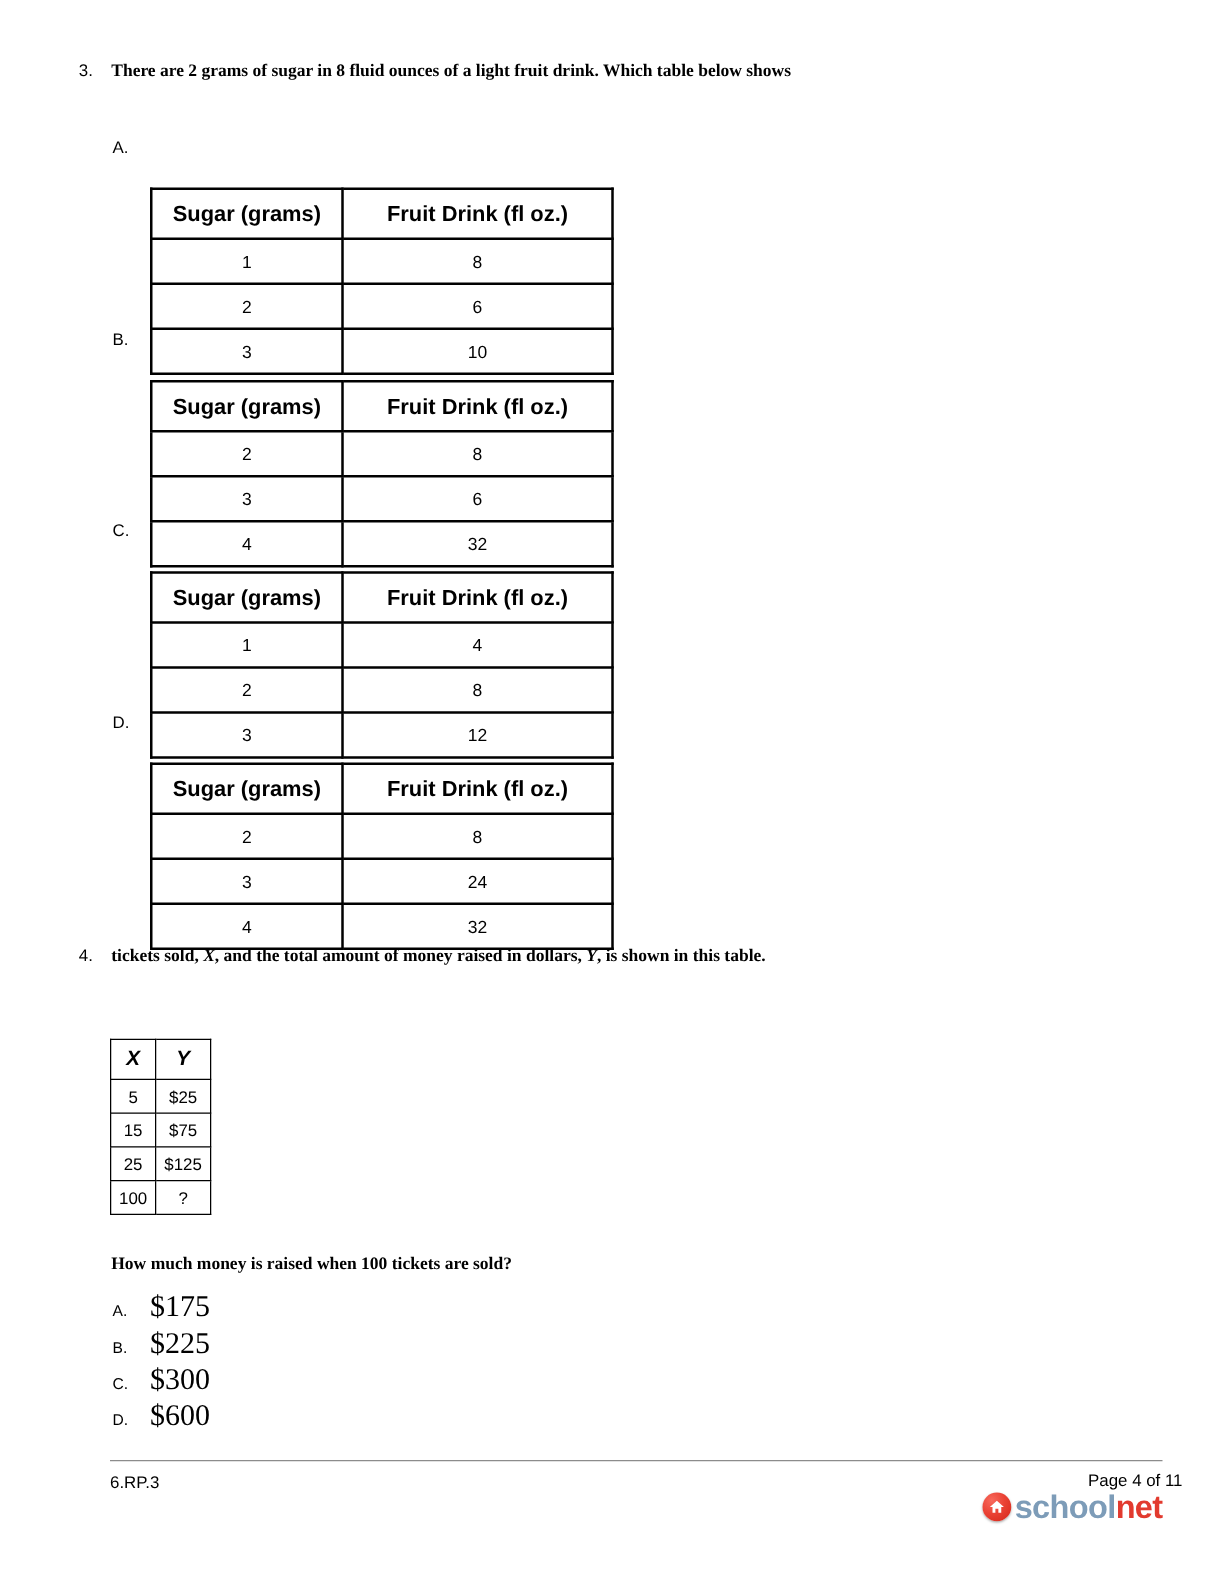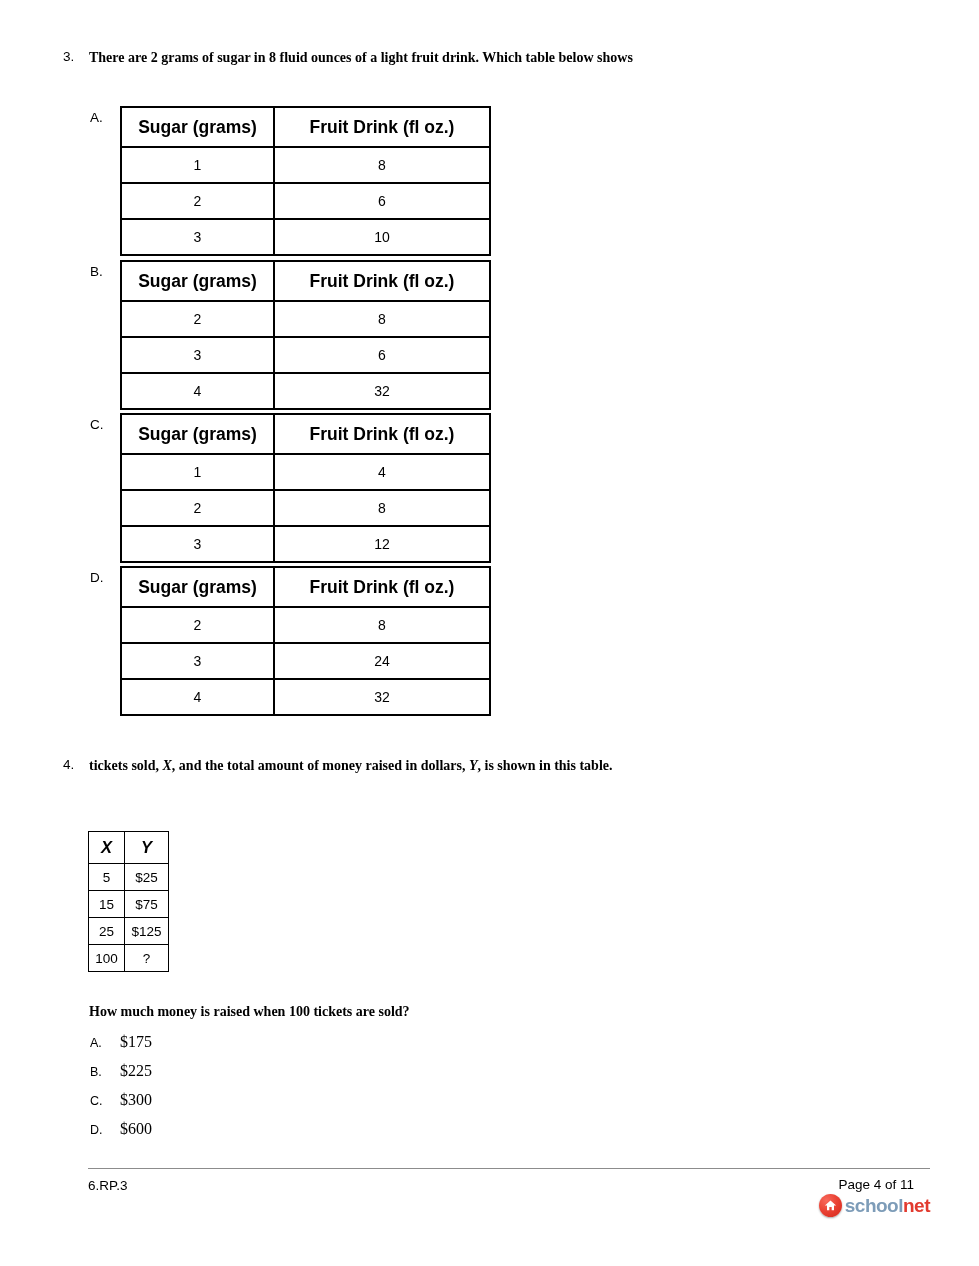--- a/index.html
+++ b/index.html
@@ -21,21 +21,21 @@
   }
   .qtext {
     font-family: "Liberation Serif", serif;
     font-weight: bold; font-size: 14px; line-height: 24px;
   }
   .qtext .var { font-style: italic; }
 
   
   .q3-option { position: absolute; left: 90px; display: flex; align-items: flex-start; }
   .opt-label { font-size: 13.5px; width: 30px; flex: 0 0 30px; padding-top: 4px; }
-  table.opt-table { border-collapse: collapse; background: #fff; }
+  table.opt-table { border-collapse: collapse; background: #fff; margin-top: 44px; }
   table.opt-table th {
     border: 2px solid #000; width: 153px; height: 40px;
     font-size: 17.5px; font-weight: bold; text-align: center; vertical-align: middle;
     font-family: "Liberation Sans", sans-serif;
   }
   table.opt-table th.col2 { width: 216px; }
   table.opt-table td {
     border: 2px solid #000; height: 36px;
     font-size: 14px; text-align: center; vertical-align: middle;
   }
@@ -49,34 +49,34 @@
   }
   table.xy-table th.ycol { width: 44px; }
   table.xy-table td {
     border: 1px solid #000; height: 27px;
     font-size: 13.5px; text-align: center; vertical-align: middle;
   }
 
   
   .choice { position: absolute; left: 90px; display: flex; align-items: baseline; }
   .choice-label { font-size: 12.5px; width: 30px; flex: 0 0 30px; }
-  .choice-value { font-family: "Liberation Serif", serif; font-size: 16px; }
+  .choice-value { font-family: "Liberation Serif", serif; font-size: 24px; }
 
   
   .footer-rule { position: absolute; left: 88px; top: 1168px; width: 842px; border-top: 1px solid #8c8c8c; }
   .footer-standard { position: absolute; left: 88px; top: 1178px; font-size: 13.5px; }
-  .footer-page { position: absolute; top: 1177px; right: 65px; font-size: 13.5px; text-align: right; }
+  .footer-page { position: absolute; top: 1177px; right: 33px; font-size: 13.5px; text-align: right; }
   .logo { position: absolute; top: 1194px; right: 49px; display: flex; align-items: center; gap: 3px; }
   .logo-circle {
     width: 23px; height: 23px; border-radius: 50%;
     background: radial-gradient(circle at 32% 28%, #f8695c 0%, #ea4335 45%, #d42619 100%);
     display: flex; align-items: center; justify-content: center;
     box-shadow: 0 1px 2px rgba(0,0,0,0.35);
   }
-  .logo-text { font-size: 19px; font-weight: bold; letter-spacing: -0.5px; line-height: 23px; }
+  .logo-text { font-size: 26px; font-weight: bold; letter-spacing: -0.5px; line-height: 23px; }
 </style>
 </head>
 <body>
 
 <div class="abs question" style="left:63px; top:46px;">
   <span class="qnum">3.</span>
   <div class="qtext" style="width:730px;">
     <div>There are 2 grams of sugar in 8 fluid ounces of a light fruit drink. Which table below shows</div>
   </div>
 </div>

